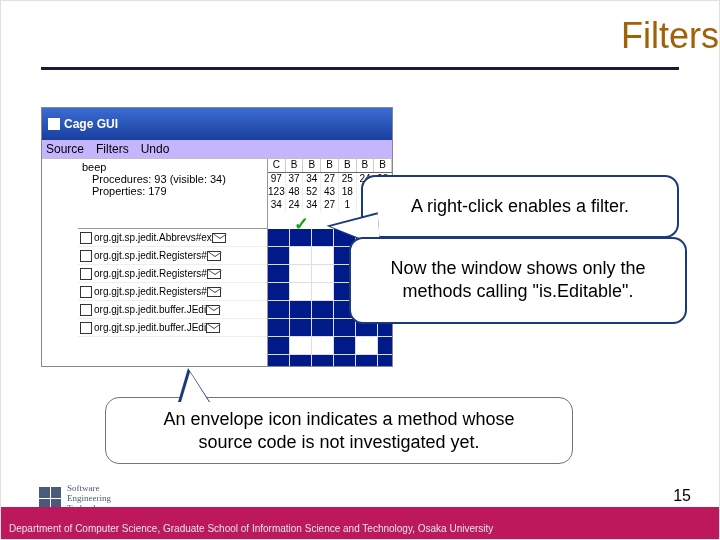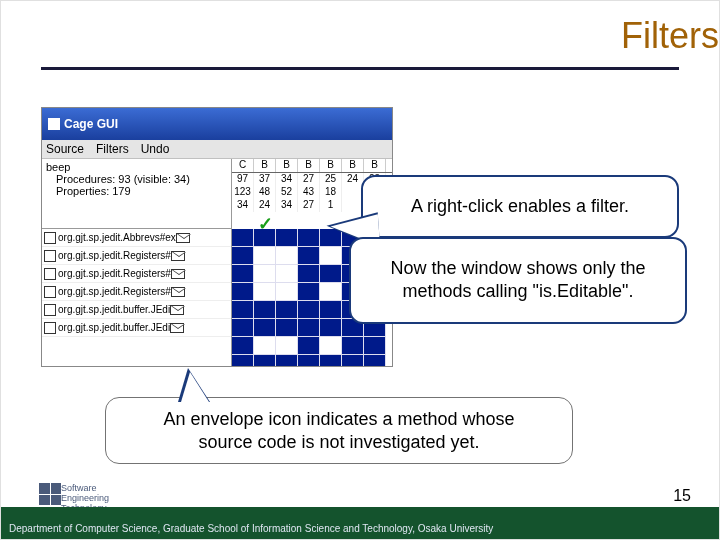--- a/index.html
+++ b/index.html
@@ -46,31 +46,32 @@
     font-weight: bold;
     padding: 9px 6px;
     display: flex;
     align-items: center;
     gap: 4px;
   }
   .win-title .sysicon {
     width: 12px; height: 12px; background: #fff; display: inline-block;
   }
   .menu-bar {
-    background: #e5e5e5;
+    background: #c4b5fd;
     border-bottom: 1px solid #c0c0c0;
     font-size: 12px;
     padding: 2px 4px;
     display: flex;
     gap: 12px;
   }
   .menu-bar span { cursor: default; }
   .content {
     display: flex;
     height: 218px;
+    margin-left: 36px;
   }
   .left-pane {
     width: 190px;
     border-right: 1px solid #999;
     background: #fff;
     font-size: 11px;
     overflow: hidden;
   }
   .tree {
     padding: 2px 4px;
@@ -250,33 +251,35 @@
     position: absolute;
     right: 28px;
     bottom: 34px;
     font-size: 16px;
   }
   .footer-bar {
     position: absolute;
     left: 0; bottom: 0;
     width: 100%;
     height: 22px;
-    background: #14532d;
+    background: #be185d;
     color: #dfe6f2;
     font-size: 10px;
     padding: 16px 8px;
   }
   .logo {
     position: absolute;
     left: 38px;
     bottom: 26px;
     display: flex;
-    align-items: flex-start;
+    align-items: center;
+    gap: 6px;
     font-size: 9px;
     color: #4a5a7a;
+    font-family: Liberation Serif, serif;
   }
   .logo-mark {
     width: 22px; height: 22px;
     display: grid;
     grid-template-columns: 1fr 1fr;
     grid-template-rows: 1fr 1fr;
     gap: 1px;
   }
   .logo-mark div { background: #4a5a7a; }
 </style>

